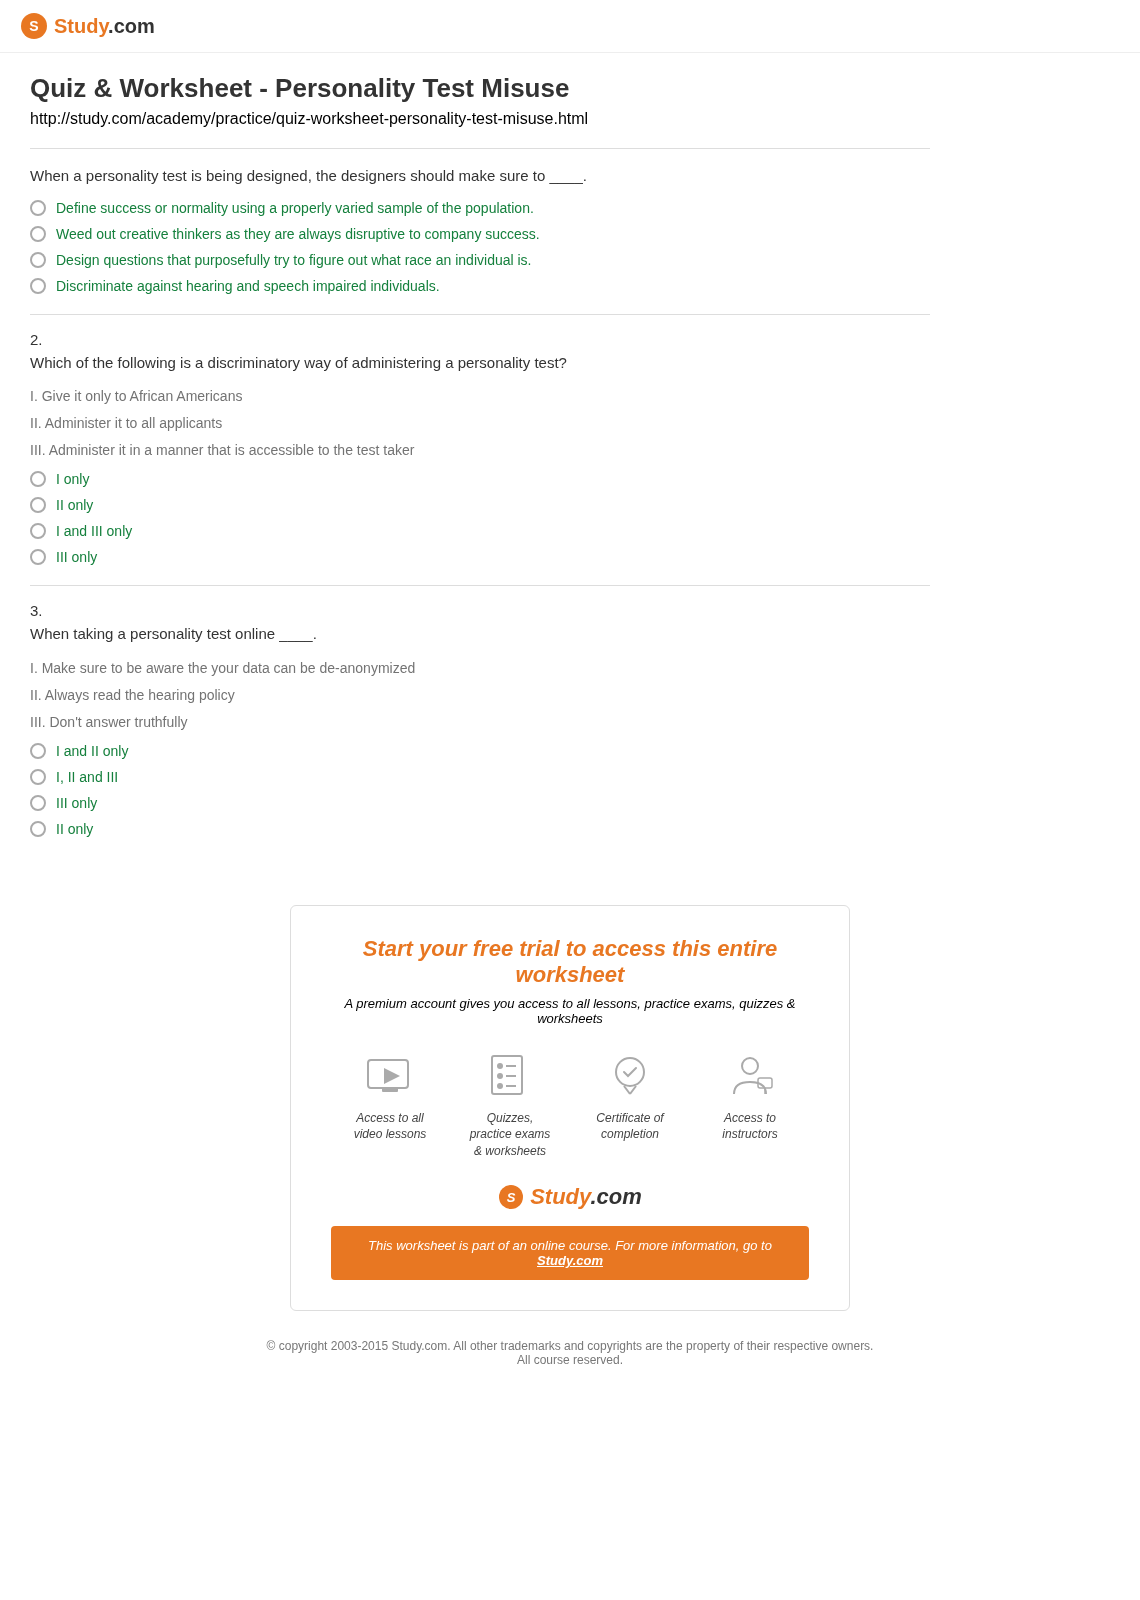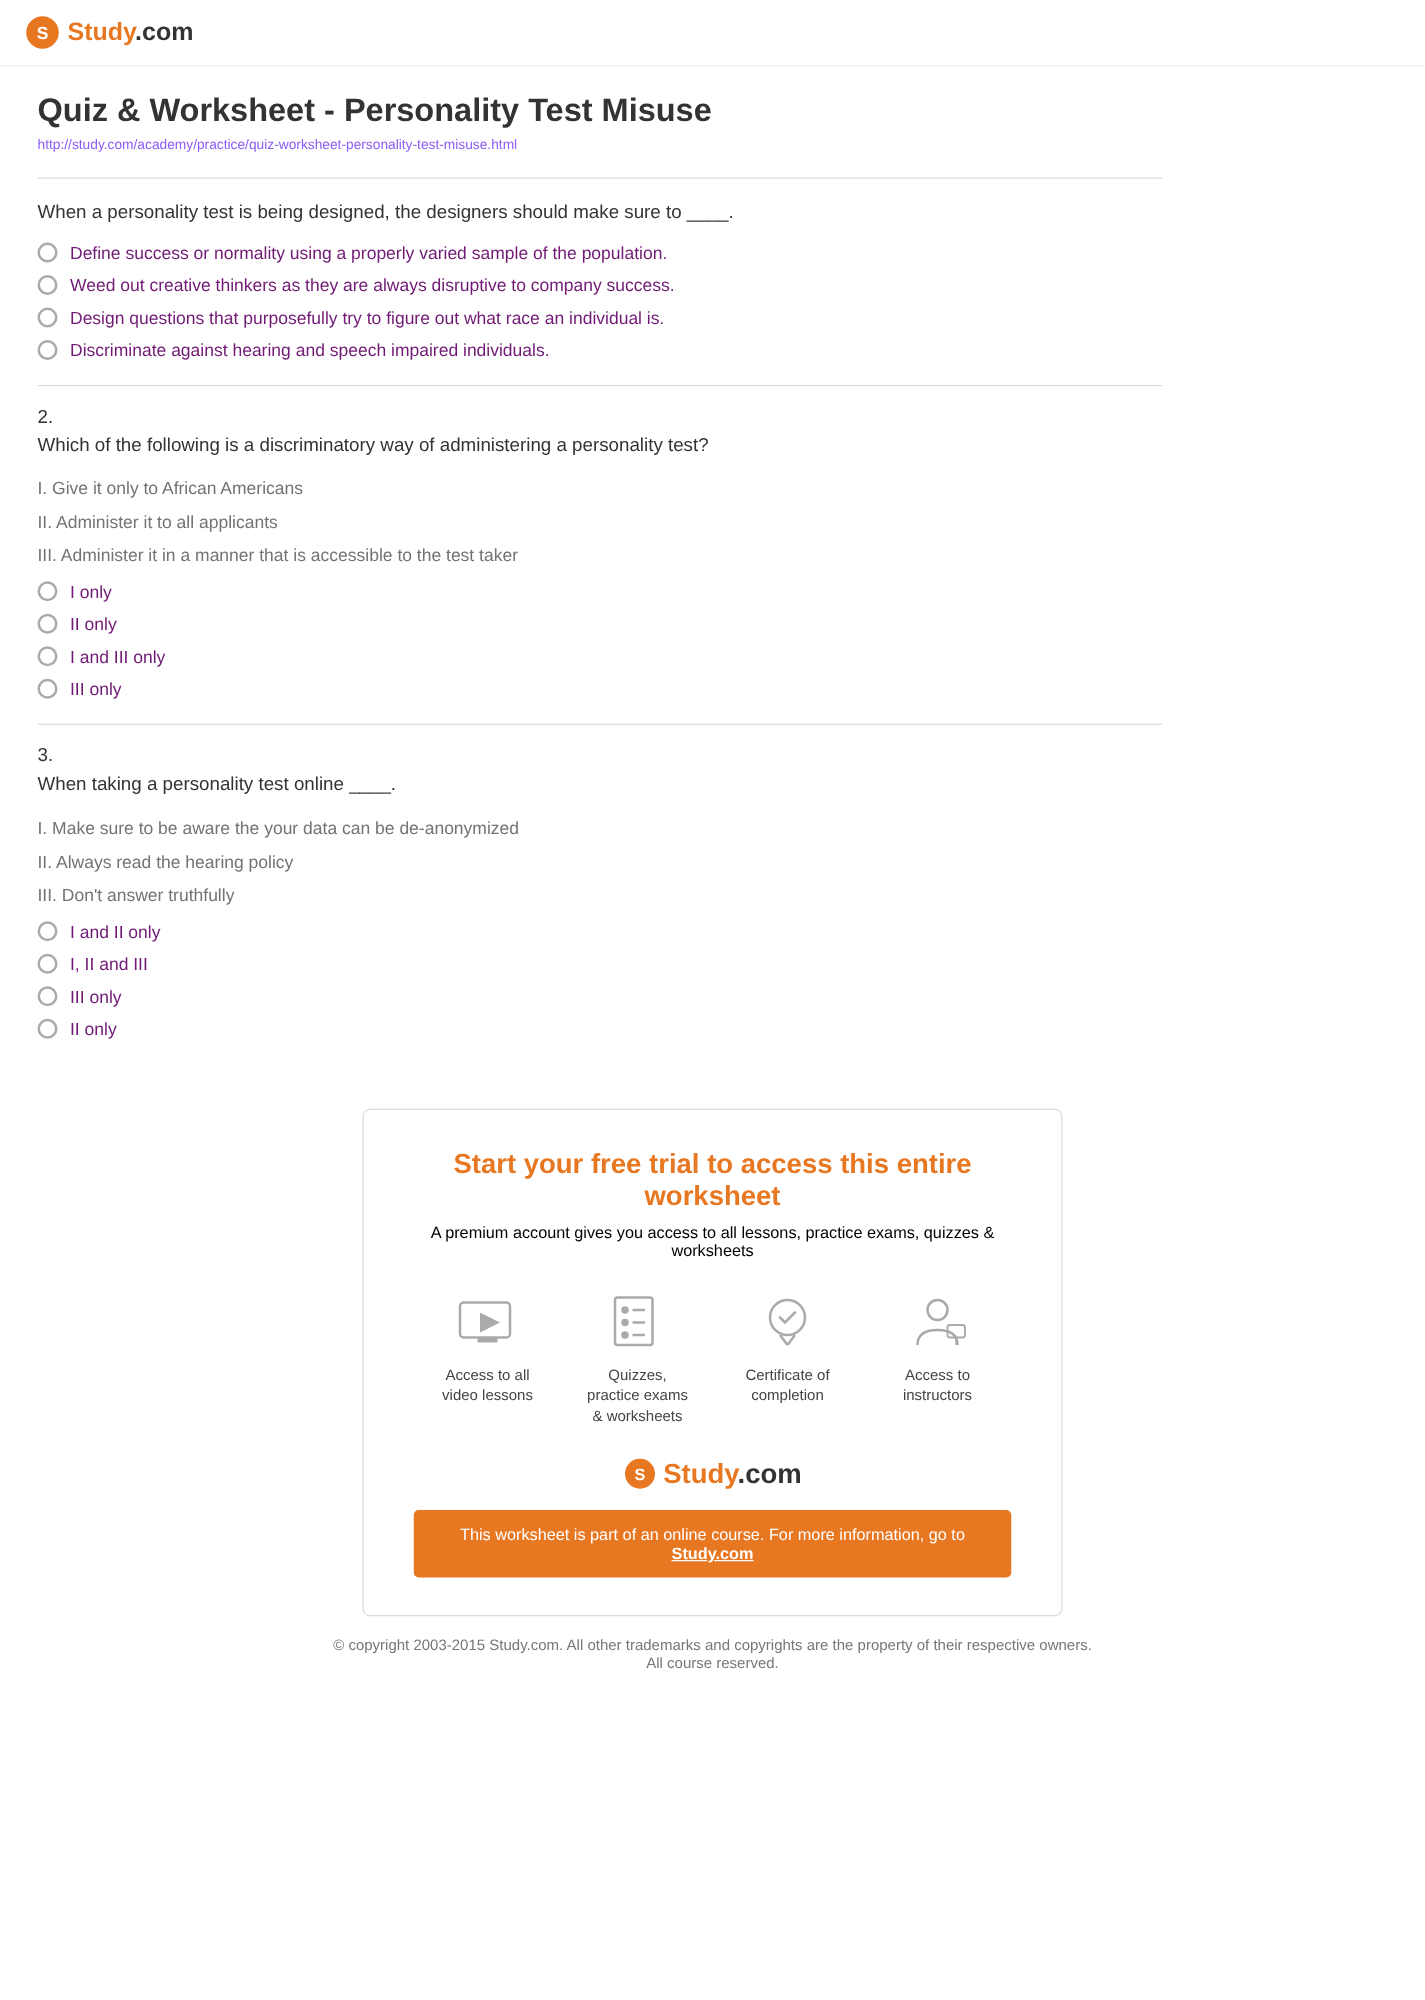--- a/index.html
+++ b/index.html
@@ -36,22 +36,22 @@
       padding: 20px 30px;
       max-width: 960px;
     }
     .page-title {
       font-size: 26px;
       font-weight: bold;
       color: #333;
       margin-bottom: 6px;
     }
     .page-url {
-      font-size: 11px;
-      color: #8b5cf6;
+      font-size: 16px;
+      color: #000000;
       margin-bottom: 20px;
     }
     .divider {
       border: none;
       border-top: 1px solid #ddd;
       margin: 16px 0;
     }
     .question-block {
       margin-bottom: 20px;
     }
@@ -71,38 +71,39 @@
       list-style: none;
       padding: 0;
       margin: 10px 0;
     }
     .options-list li {
       display: flex;
       align-items: center;
       gap: 10px;
       margin-bottom: 10px;
       font-size: 14px;
-      color: #701a75;
+      color: #15803d;
     }
     .radio-circle {
       width: 16px;
       height: 16px;
       border-radius: 50%;
       border: 2px solid #aaa;
       background: #fff;
       flex-shrink: 0;
     }
     .cta-box {
-      margin: 16px auto;
+      margin: 28px auto;
       max-width: 560px;
       border: 1px solid #ddd;
       border-radius: 6px;
       padding: 30px 40px;
       text-align: center;
       background: #fff;
+      font-style: italic;
     }
     .cta-title {
       font-size: 22px;
       color: #e87722;
       font-weight: bold;
       margin-bottom: 8px;
     }
     .cta-subtitle {
       font-size: 13px;
       color: #000000;

